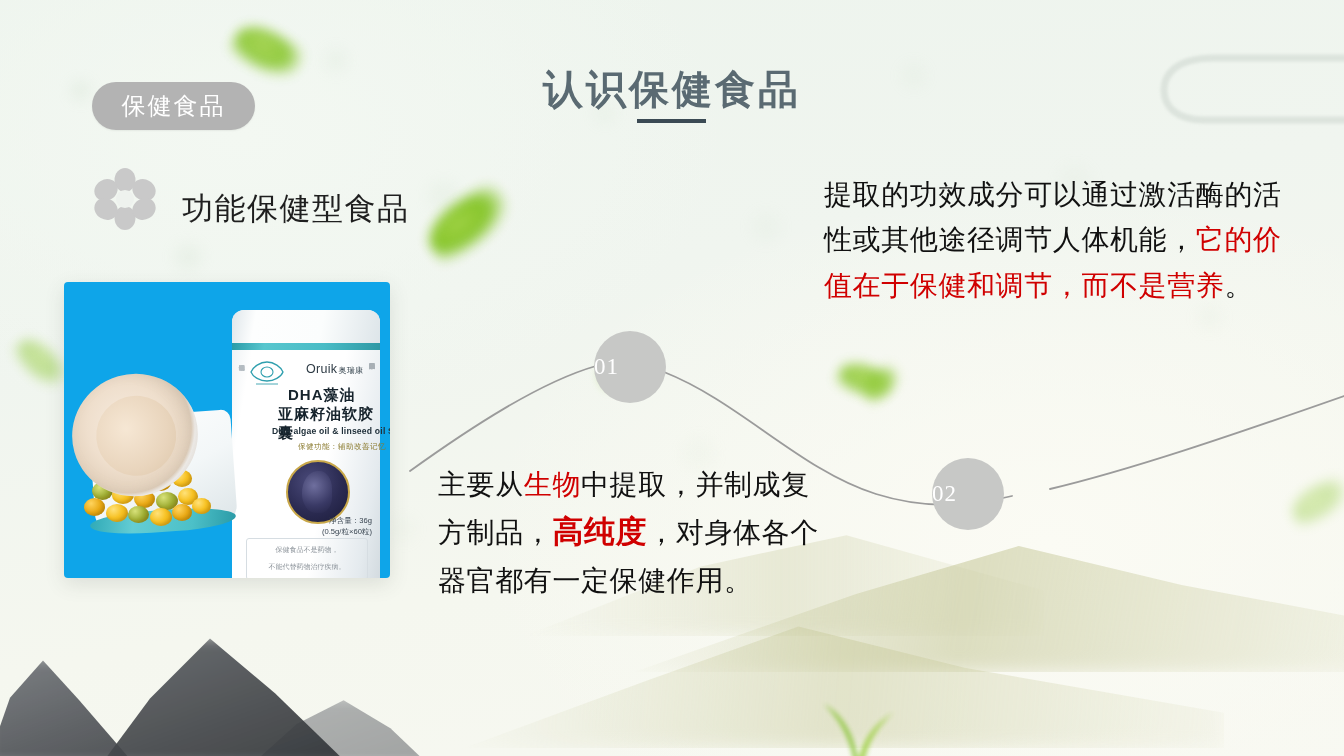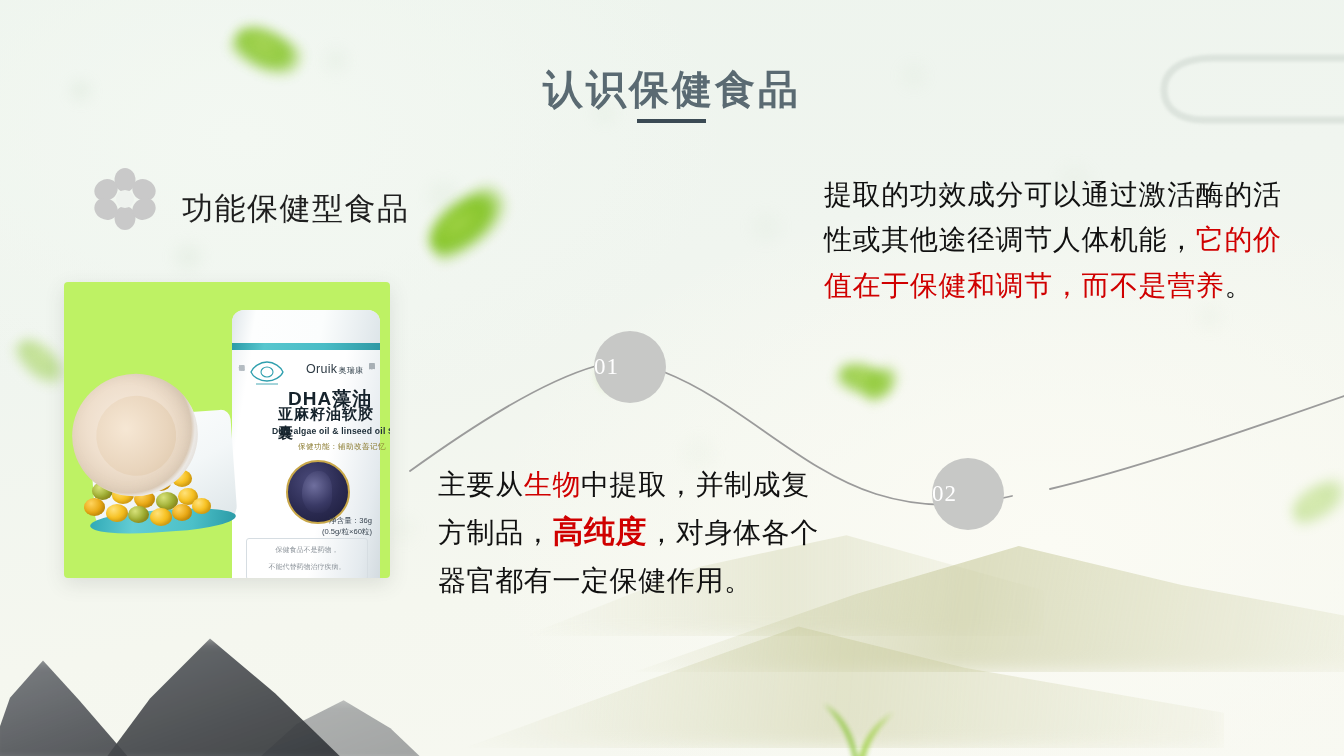--- a/index.html
+++ b/index.html
@@ -163,21 +163,21 @@
     color: #1f1f1f;
     letter-spacing: 1.5px;
     font-family: "Liberation Serif", "DejaVu Serif", serif;
   }
 
   
   .photo {
     position: absolute;
     left: 64px; top: 282px;
     width: 326px; height: 296px;
-    background: #bef264;
+    background: #0ea5e9;
     border-radius: 4px;
     box-shadow: 0 6px 20px rgba(60,70,60,.13);
     overflow: hidden;
   }
   .photo .inner { position: absolute; inset: 0; }
 
   
   .bottle {
     position: absolute;
     left: 168px; top: 28px;
@@ -199,21 +199,21 @@
   }
   .brand {
     position: absolute; left: 74px; top: 52px;
     font-size: 12.5px; color: #2d3a44; letter-spacing: .3px;
     font-family: "Liberation Sans", sans-serif;
   }
   .brand b { font-weight: 400; }
   .brand .cn { font-size: 8px; color: #33424c; margin-left: 1px; }
   .prod-l1 {
     position: absolute; left: 56px; top: 76px;
-    font-size: 19px; font-weight: bold; color: #16232c; letter-spacing: 1px;
+    font-size: 15px; font-weight: bold; color: #16232c; letter-spacing: 1px;
   }
   .prod-l2 {
     position: absolute; left: 46px; top: 95px;
     font-size: 15px; font-weight: bold; color: #16232c; letter-spacing: 1px;
   }
   .prod-en {
     position: absolute; left: 40px; top: 116px;
     font-size: 8.6px; font-weight: bold; color: #20303a; letter-spacing: .2px;
     white-space: nowrap;
   }
@@ -351,20 +351,23 @@
 
   <svg class="grass" viewBox="0 0 120 72">
     <path d="M58 72 C54 48 44 30 28 14 C46 24 58 44 62 70 Z" fill="#8ec63f"></path>
     <path d="M62 72 C66 50 78 34 98 22 C82 36 72 52 68 72 Z" fill="#a4d24f"></path>
   </svg>
 
   <div class="ink i3"></div>
   <div class="ink i1"></div>
   <div class="ink i2"></div>
 
+  <div class="tag-pill">
+    <span>保健食品</span>
+  </div>
 
   <div class="slide-title">认识保健食品</div>
   <div class="title-underline"></div>
 
   <svg class="flower" viewBox="0 0 62 62">
     <g fill="#c9c9c9">
       <ellipse cx="31" cy="12" rx="10.5" ry="12"></ellipse>
       <ellipse cx="31" cy="50" rx="10.5" ry="12"></ellipse>
       <ellipse cx="12" cy="22" rx="12" ry="10.5" transform="rotate(-30 12 22)"></ellipse>
       <ellipse cx="50" cy="22" rx="12" ry="10.5" transform="rotate(30 50 22)"></ellipse>

